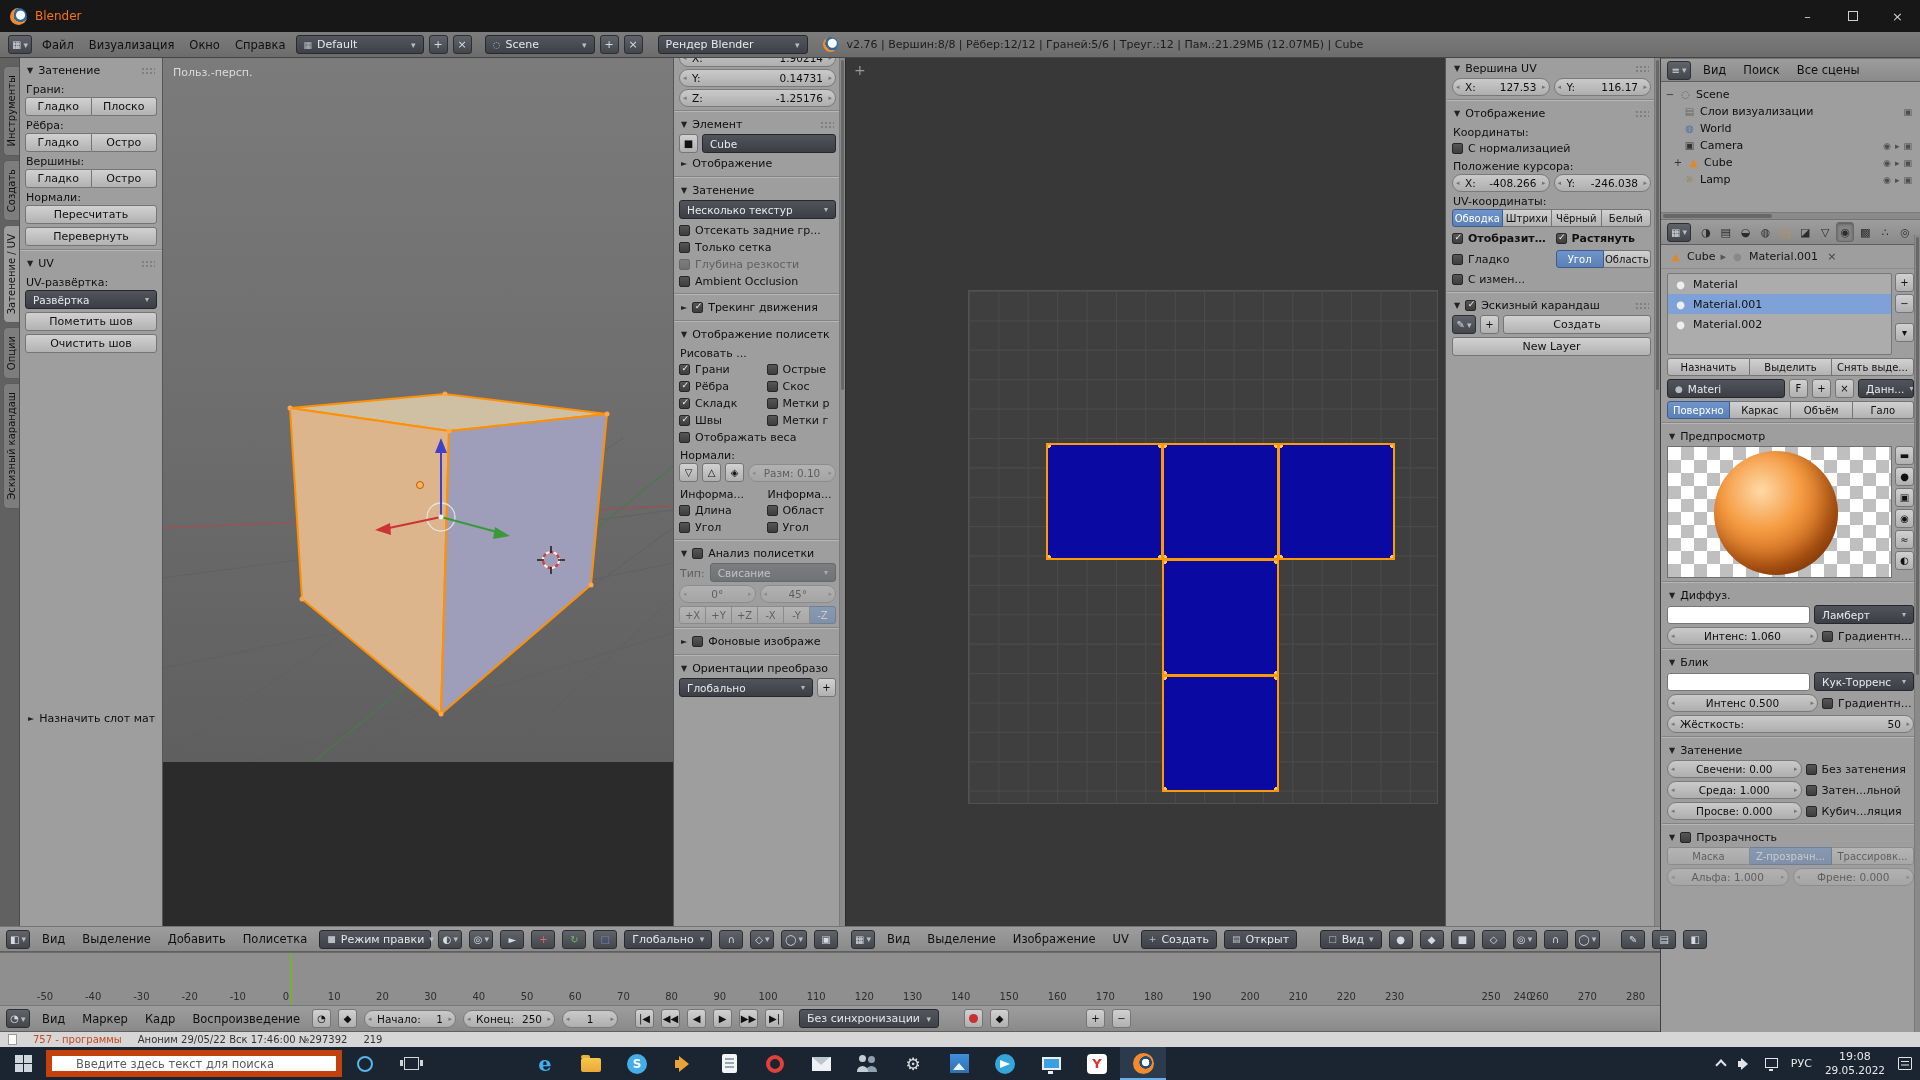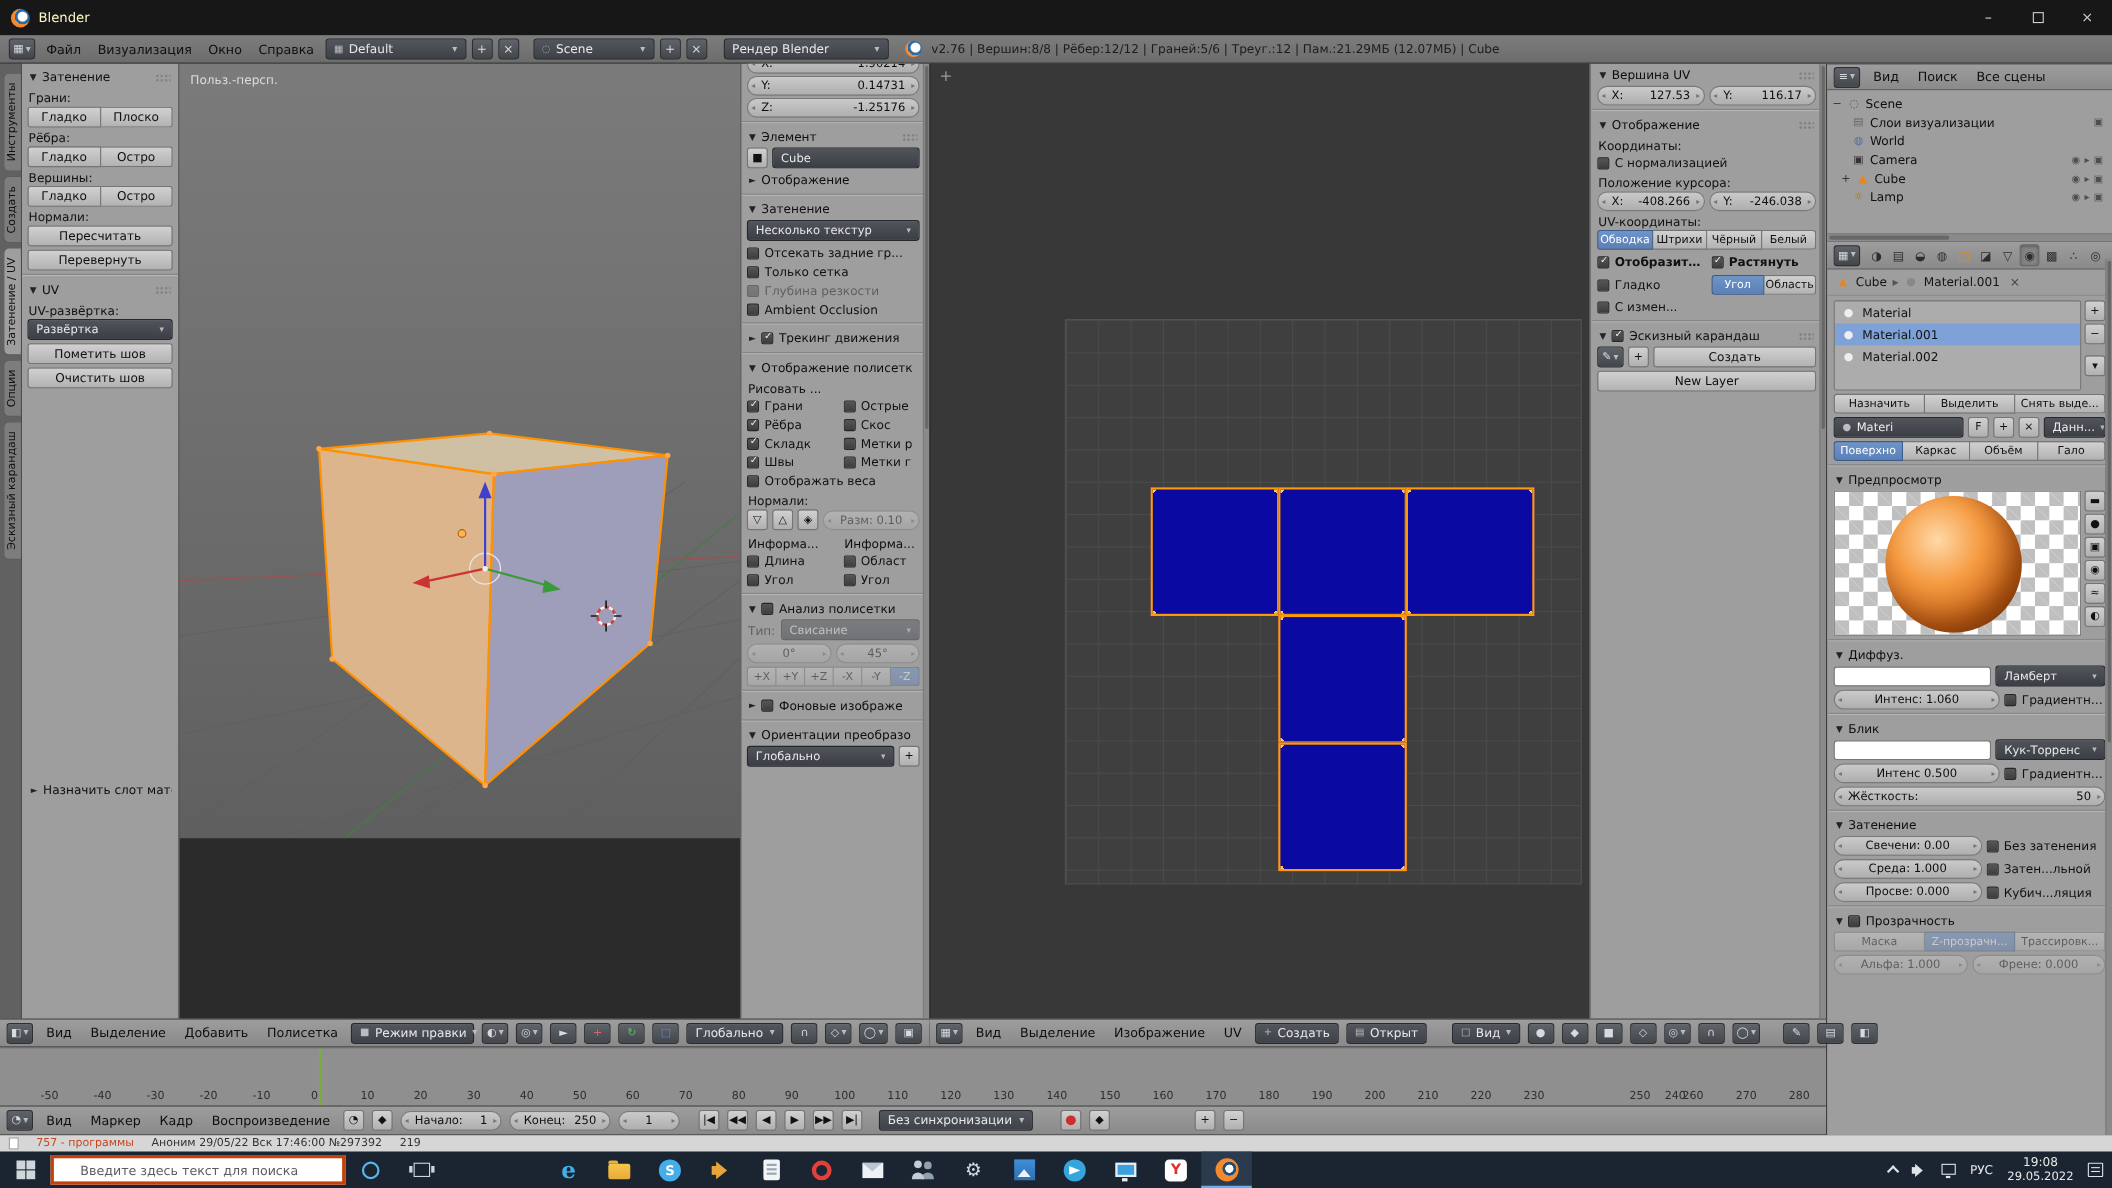--- a/index.html
+++ b/index.html
@@ -3,21 +3,21 @@
 <meta charset="utf-8">
 <style>
 *{margin:0;padding:0;box-sizing:border-box;}
 html,body{width:1920px;height:1080px;}
 body{font-family:"DejaVu Sans","Liberation Sans",sans-serif;font-size:11px;color:#161616;background:#2b2b2b;position:relative;overflow:hidden;}
 .abs{position:absolute;}
 .row{display:flex;align-items:center;}
 
 #titlebar{left:0;top:0;width:1920px;height:32px;background:#171717;display:flex;align-items:center;color:#d6d6d6;padding-left:10px;gap:8px;}
 .blogo{width:17px;height:17px;border-radius:50%;background:radial-gradient(circle at 62% 42%,#ffffff 0 4px,#2d6ca3 5px 7px,#f5892d 7px);flex:none;}
-#titlebar .title{font-size:12px;color:#fef9c3;}
+#titlebar .title{font-size:12px;color:#f97316;}
 .win-controls{margin-left:auto;display:flex;height:100%;}
 .win-btn{width:45px;height:100%;display:flex;align-items:center;justify-content:center;color:#cfcfcf;font-size:13px;}
 .maxbox{width:10px;height:10px;border:1px solid #cfcfcf;}
 
 #infobar{left:0;top:32px;width:1920px;height:26px;background:linear-gradient(#7d7d7d,#6c6c6c);border-bottom:1px solid #454545;display:flex;align-items:center;gap:5px;padding:0 8px;}
 .menu{color:#0f0f0f;padding:0 5px;font-size:11.5px;white-space:nowrap;}
 .ebtn{min-width:24px;height:19px;background:linear-gradient(#60646a,#43474c);border:1px solid #2c2f33;border-radius:3px;color:#d7dade;display:inline-flex;align-items:center;justify-content:center;gap:2px;font-size:10px;padding:0 3px;flex:none;}
 .dddark{height:19px;background:linear-gradient(#53575d,#3e4248);border:1px solid #26292d;border-radius:3px;color:#e6e8ea;display:inline-flex;align-items:center;gap:5px;padding:0 7px;font-size:11px;white-space:nowrap;flex:none;}
 .dd-ico{font-size:9px;color:#b9bdc2;}
 .sqbtn{width:19px;height:19px;background:linear-gradient(#60646a,#43474c);border:1px solid #2c2f33;border-radius:3px;color:#d7dade;display:inline-flex;align-items:center;justify-content:center;font-size:11px;flex:none;}
@@ -106,21 +106,21 @@
 #playhead{position:absolute;top:0;bottom:0;width:2px;background:#79ad3c;left:290px;}
 
 #overlay{left:0;top:1032px;width:1920px;height:15px;background:#d6d6d6;display:flex;align-items:center;gap:16px;padding:0 8px;font-size:10px;color:#333;}
 #overlay .red{color:#c4481e;}
 #overlay .fileico{width:9px;height:11px;background:#fff;border:1px solid #999;flex:none;}
 
 #taskbar{left:0;top:1047px;width:1920px;height:33px;background:#1b2431;display:flex;align-items:stretch;color:#e8e8e8;}
 .tb-start{width:46px;display:flex;align-items:center;justify-content:center;}
 .winlogo{display:grid;grid-template-columns:8px 8px;grid-template-rows:8px 8px;gap:1px;}
 .winlogo div{background:#cfd6dc;}
-.tb-search{width:268px;background:#fff;border:3px solid #c2410c;margin:3px 0;display:flex;align-items:center;gap:7px;padding:0 9px;color:#5c5c5c;font-size:11.5px;font-family:"DejaVu Sans","Liberation Sans",sans-serif;outline:none;}
+.tb-search{width:296px;background:#fff;border:6px solid #c2410c;margin:3px 0;display:flex;align-items:center;gap:7px;padding:0 9px;color:#5c5c5c;font-size:11.5px;font-family:"DejaVu Sans","Liberation Sans",sans-serif;outline:none;}
 .tb-search::placeholder{color:#5c5c5c;}
 .tb-slot{width:46px;display:flex;align-items:center;justify-content:center;position:relative;flex:none;}
 .tb-slot.active{background:#2b3a4d;box-shadow:inset 0 -2px 0 #6ab0e8;}
 .cortana{width:16px;height:16px;border-radius:50%;border:2px solid #58b6e8;}
 .tview{width:15px;height:13px;border:1.5px solid #cfd6dc;position:relative;}
 .tview::before{content:"";position:absolute;left:-5px;top:2px;width:3px;height:6px;background:#cfd6dc;}
 .tview::after{content:"";position:absolute;right:-5px;top:2px;width:3px;height:6px;background:#cfd6dc;}
 .ic{display:flex;align-items:center;justify-content:center;}
 .ic-edge{color:#41b0ea;font-size:21px;font-weight:bold;font-family:"DejaVu Serif","Liberation Serif",serif;}
 .ic-folder{width:20px;height:14px;background:linear-gradient(#f7c64a,#e8a93a);border-radius:2px;position:relative;margin-top:3px;}

